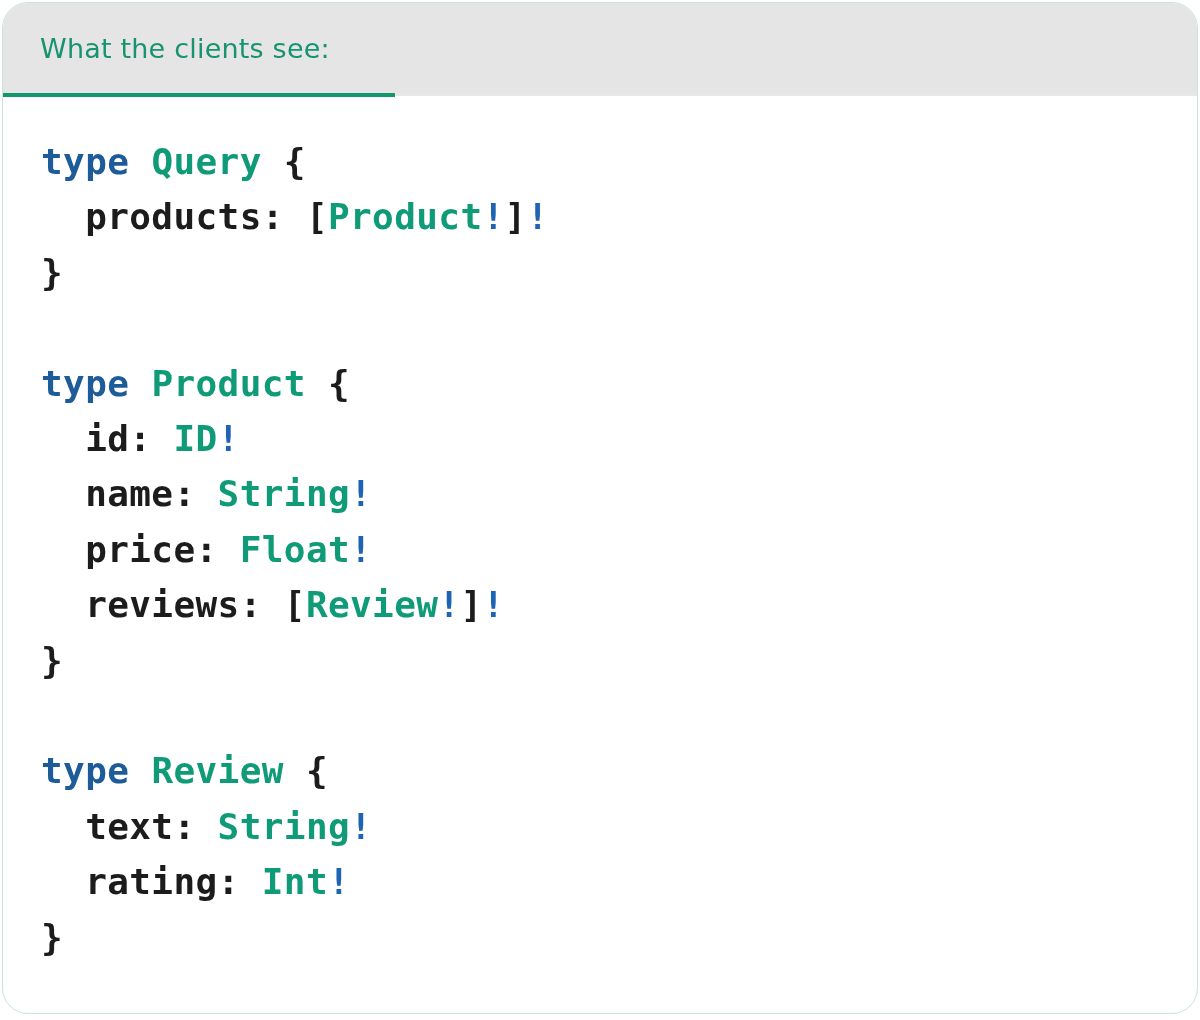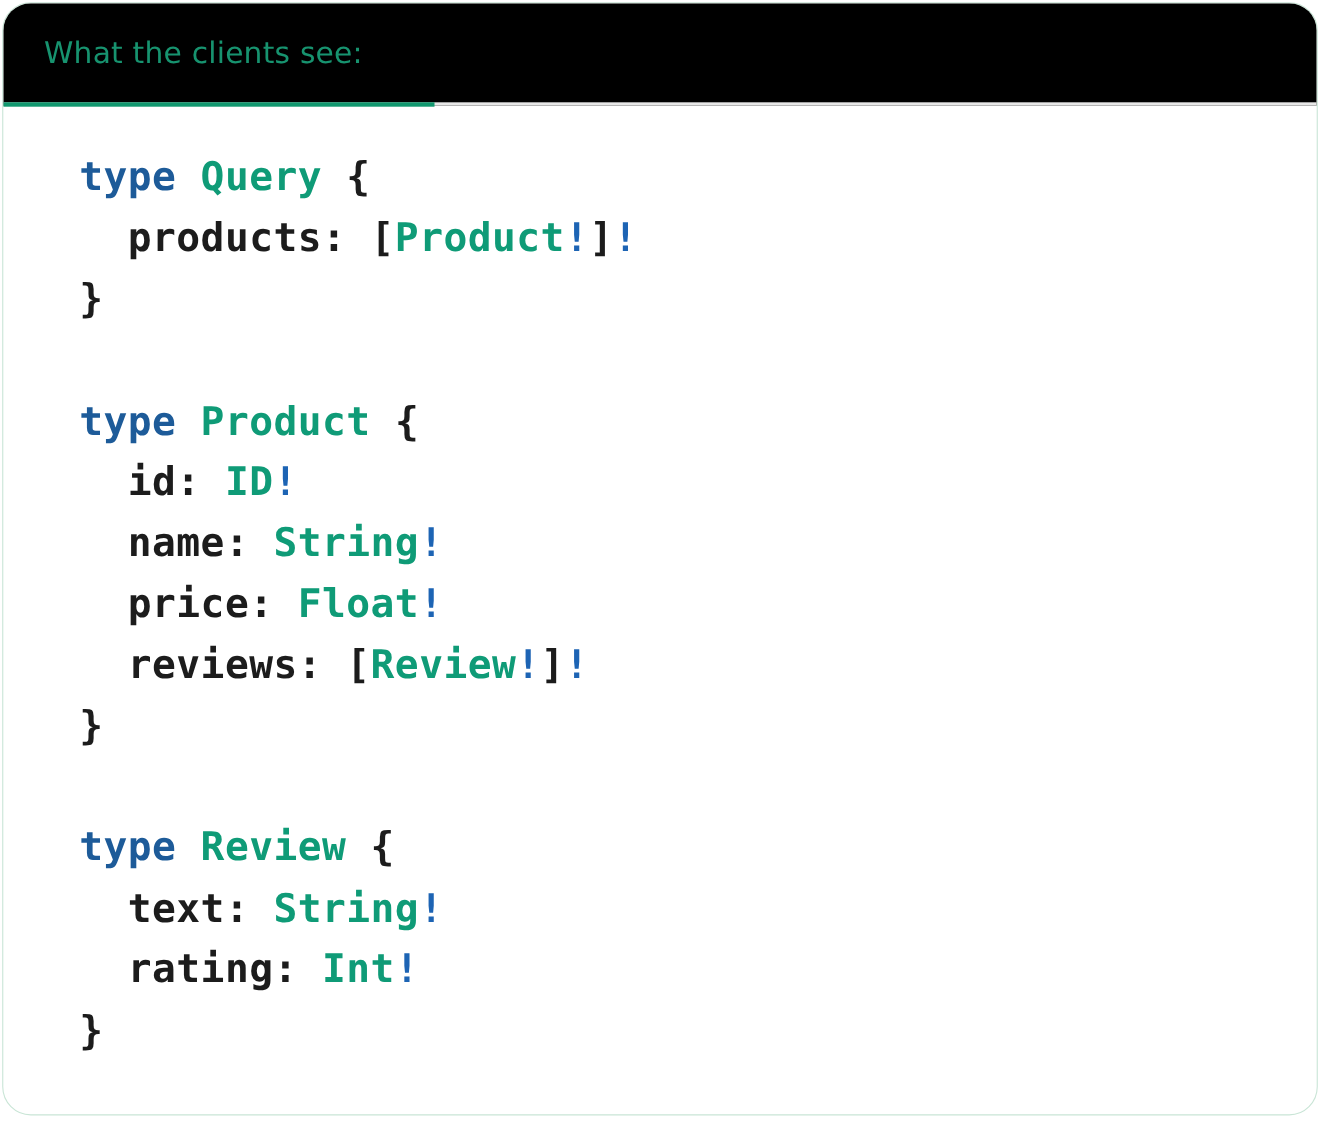--- a/index.html
+++ b/index.html
@@ -14,21 +14,21 @@
     left: 2px; top: 2px;
     width: 1196px; height: 1012px;
     background: #ffffff;
     border: 1.5px solid #c9e5d6;
     border-radius: 26px;
     overflow: hidden;
   }
   .tabbar {
     position: relative;
     height: 93px;
-    background: #000000;
+    background: #e5e5e5;
     border-bottom: 3px solid #e7e7e7;
     display: flex;
     align-items: stretch;
   }
   .tab {
     position: relative;
     width: 392px;
     display: flex;
     align-items: center;
     padding-left: 37px;
@@ -50,21 +50,21 @@
   .code {
     margin: 0;
     padding: 38px 24px 40px 38px;
     font-family: "DejaVu Sans Mono", monospace;
     font-size: 36px;
     font-weight: 600;
     line-height: 55.4px;
     letter-spacing: 0.4px;
     white-space: pre;
   }
-  .code-line { min-height: 55.4px; margin-left: 31px; }
+  .code-line { min-height: 55.4px; }
   .tok-plain { color: #1c1c1c; }
   .tok-kw    { color: #1d5b99; }
   .tok-ty    { color: #0f9b77; }
   .tok-bang  { color: #1d64b4; }
 </style>
 </head>
 <body>
 
 <div class="card">
   <div class="tabbar">

